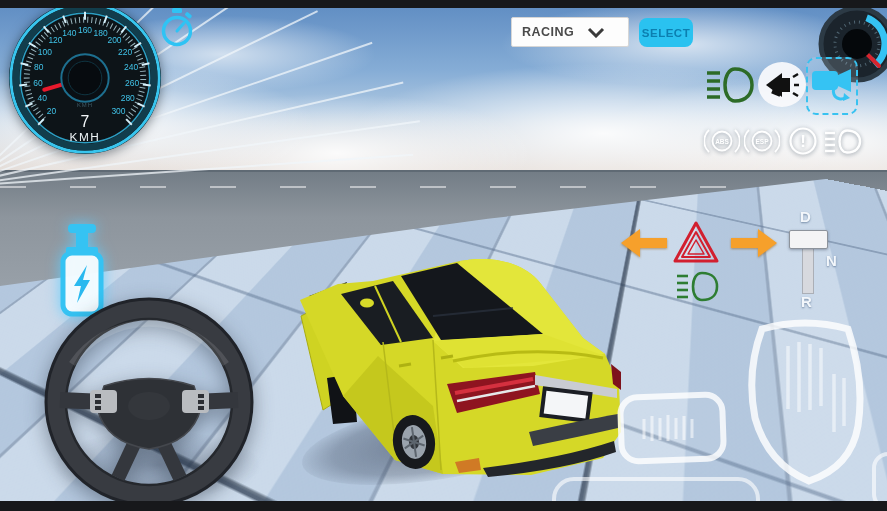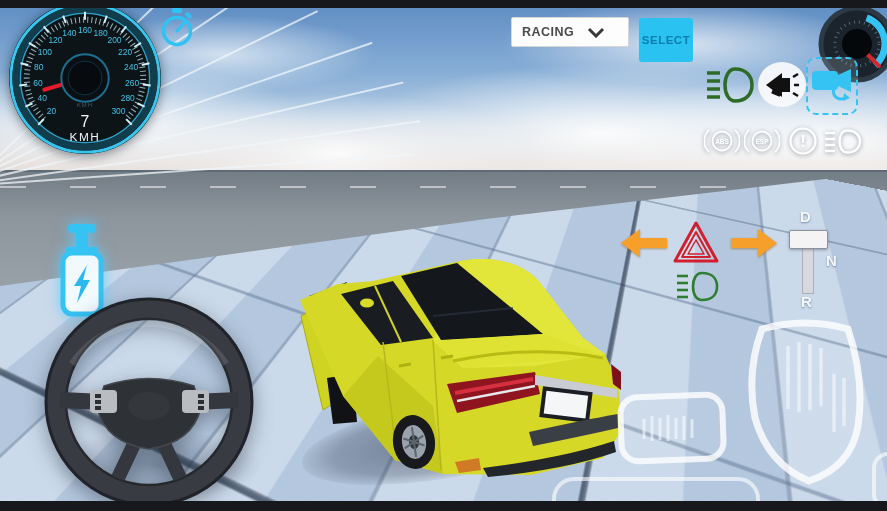--- a/index.html
+++ b/index.html
@@ -64,22 +64,22 @@
 
   #speedometer { position:absolute; left:6px; top:1px; z-index:21;
     filter:drop-shadow(0 2px 6px rgba(0,10,20,.5)); }
   .gauge-num { font-family:"Liberation Sans",sans-serif; font-size:8.6px; fill:#41c3e8; }
   #stopwatch { position:absolute; left:158px; top:7px; z-index:21; }
 
   #mode-dropdown { position:absolute; left:511px; top:17px; width:118px; height:30px; background:#fdfdfd;
     border:1px solid #d6d6d6; border-radius:2px; display:flex; align-items:center; padding:0 23px 0 10px;
     cursor:pointer; z-index:21; }
   #mode-dropdown .val { flex:1; font-size:12.5px; letter-spacing:.5px; color:#4a4a4a; font-weight:bold; }
-  #select-button { position:absolute; left:639px; top:18px; width:54px; height:44px; background:#2ac2f0;
-    border:none; border-radius:3px; color:#0c7fb0; font-weight:bold; font-size:11.5px; letter-spacing:.5px;
+  #select-button { position:absolute; left:639px; top:18px; width:54px; height:29px; background:#2ac2f0;
+    border:none; border-radius:8px; color:#0c7fb0; font-weight:bold; font-size:11.5px; letter-spacing:.5px;
     font-family:"Liberation Sans",sans-serif; cursor:pointer; z-index:21; }
 
   #mini-tach { position:absolute; left:817px; top:4px; z-index:21; }
 
   .round-btn { position:absolute; z-index:21; cursor:pointer; }
   #horn-button { left:758px; top:62px; width:48px; height:45px; border-radius:50%;
     background:rgba(250,250,252,.92); display:flex; align-items:center; justify-content:center; }
   #camera-button { left:806px; top:57px; width:52px; height:58px; border:2px dashed #38c2f0; border-radius:10px;
     background:rgba(215,238,250,.18); display:flex; align-items:center; justify-content:center; }
   #headlight-button { left:705px; top:64px; width:50px; height:42px; }

